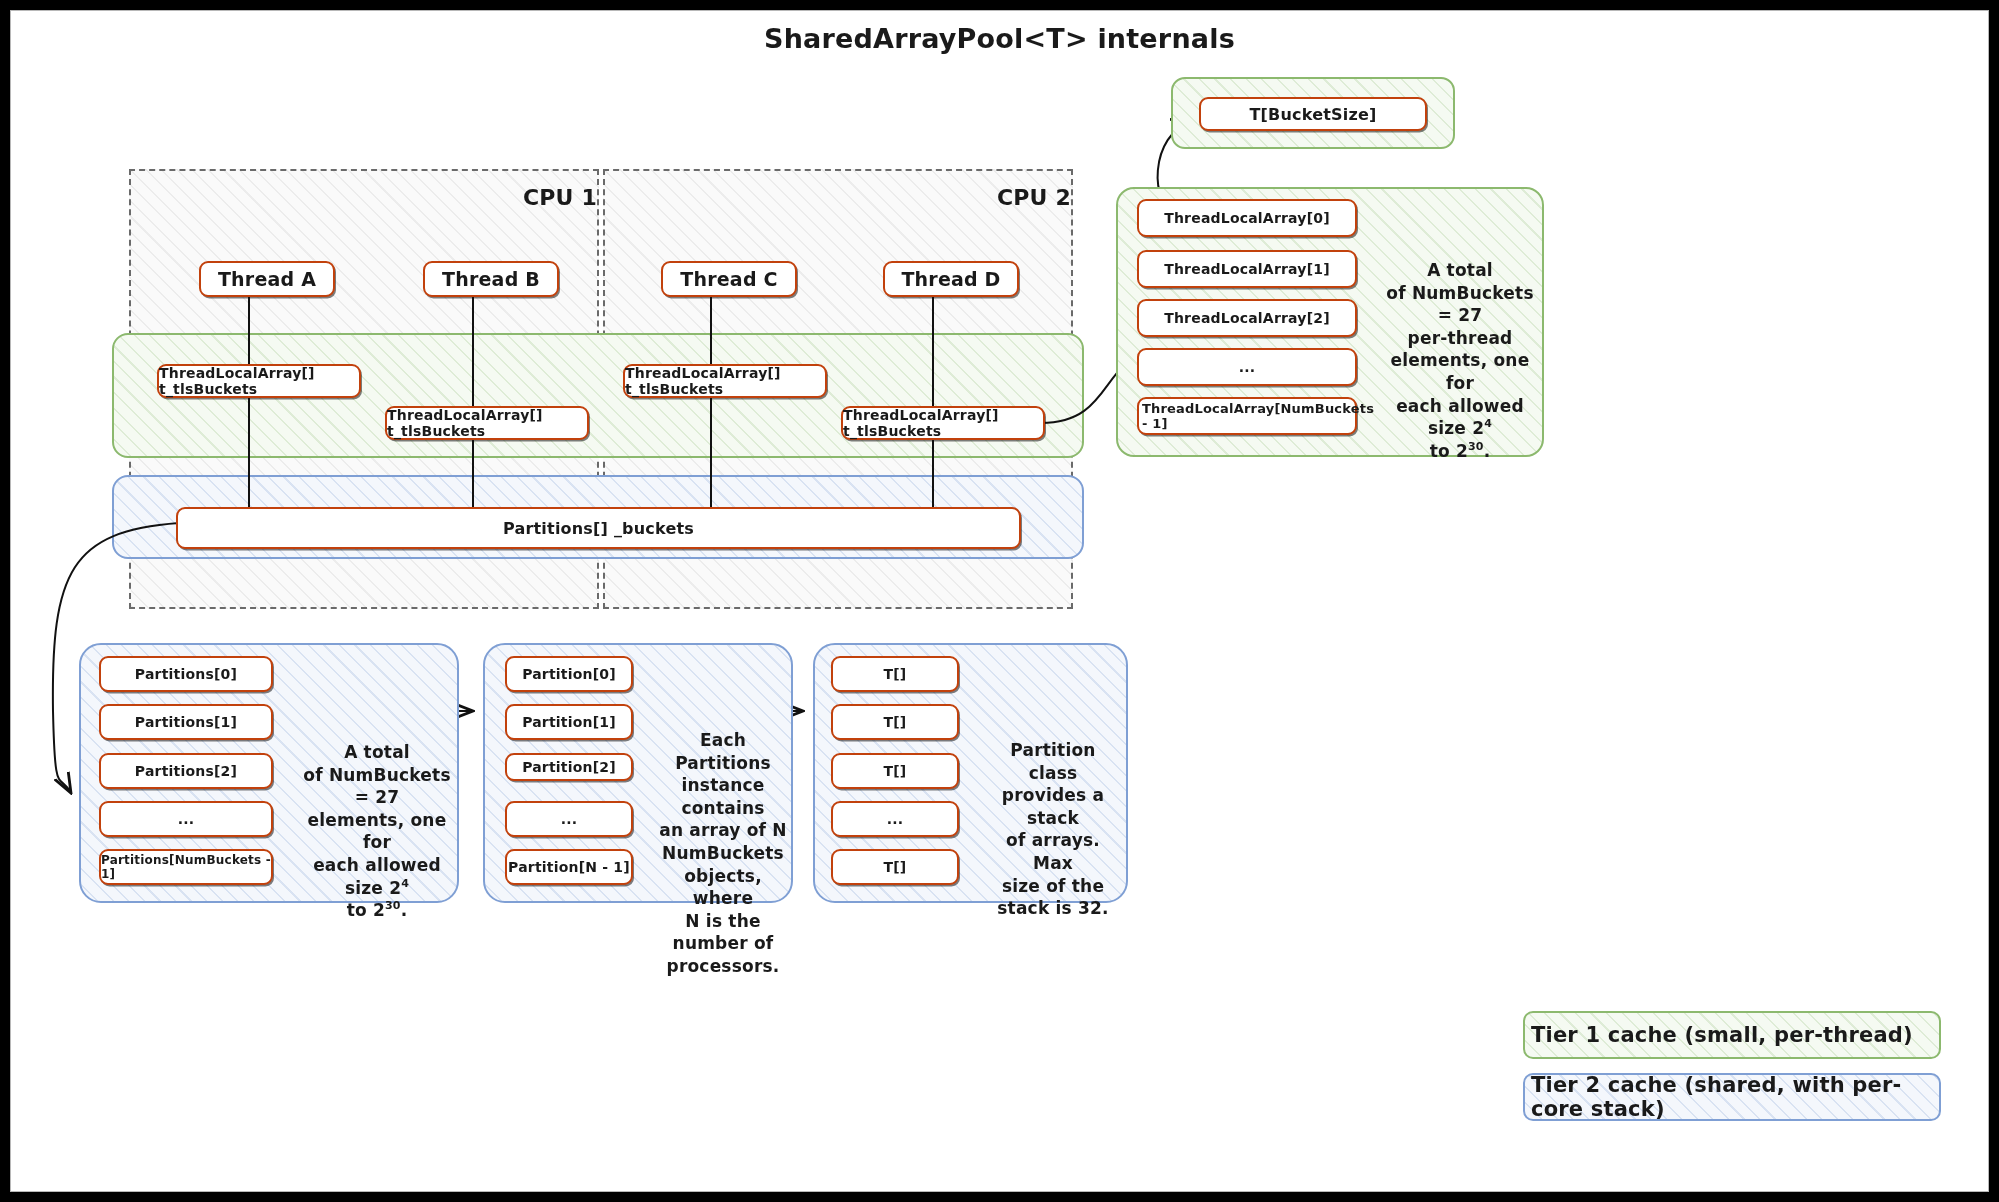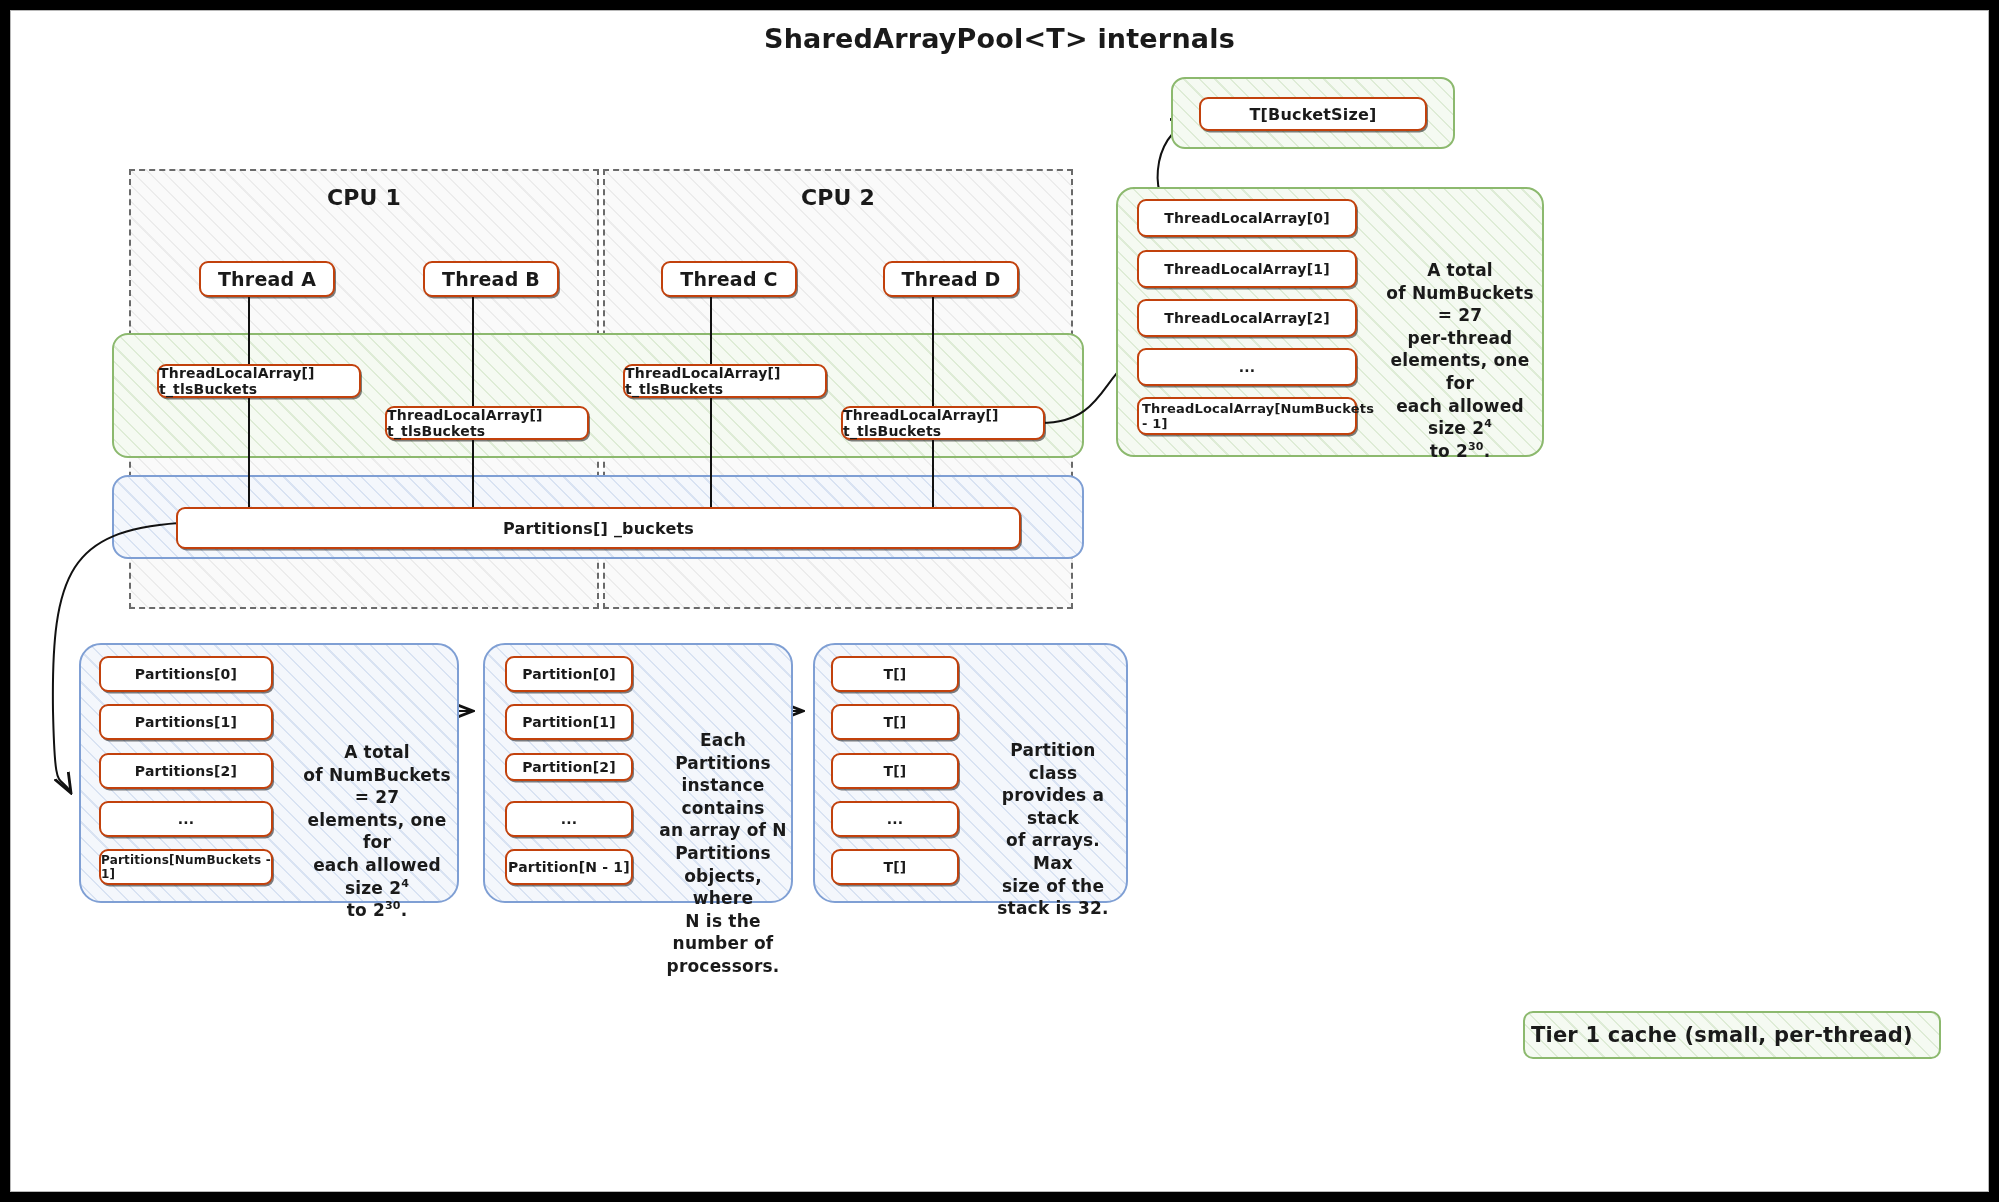--- a/index.html
+++ b/index.html
@@ -59,21 +59,21 @@
       repeating-linear-gradient(45deg,
         rgba(150,150,150,.14) 0px,
         rgba(150,150,150,.14) 1.5px,
         rgba(255,255,255,0) 1.5px,
         rgba(255,255,255,0) 11px),
       #fafafa;
   }
   .cpu-label {
     position: absolute;
     top: 14px; left: 0; right: 0;
-    text-align: center;
+    text-align: right;
     font-size: 22px;
     color: #1a1a1a;
   }
   
   .tier1 {
     position: absolute;
     box-sizing: border-box;
     border: 2px solid #8cb96e;
     border-radius: 16px;
     background:
@@ -288,21 +288,21 @@
       <span>...</span>
     </div>
     <div class="box hand" style="left:494px; top:838px; width:128px; height:36px; font-size:14px;">
       <span>Partition[N - 1]</span>
     </div>
 
     <div class="note hand" style="left:648px; top:718px; width:128px;">
       <span>Each Partitions</span><br>
       <span>instance contains</span><br>
       <span>an array of N</span><br>
-      <span>Partitions</span><br>
+      <span>NumBuckets</span><br>
       <span>objects, where</span><br>
       <span>N is the number of</span><br>
       <span>processors.</span>
     </div>
 
     <div class="tier2" style="left:802px; top:632px; width:315px; height:260px; border-radius:22px;"></div>
 
     <div class="box hand" style="left:820px; top:645px; width:128px; height:36px; font-size:14px;">
       <span>T[]</span>
     </div>
@@ -323,15 +323,18 @@
       <span>Partition class</span><br>
       <span>provides a stack</span><br>
       <span>of arrays.  Max</span><br>
       <span>size of the</span><br>
       <span>stack is 32.</span>
     </div>
 
     <div class="tier1 legend-box hand" style="left:1512px; top:1000px; width:418px; height:48px;">
       <span>Tier 1 cache (small, per-thread)</span>
     </div>
+    <div class="tier2 legend-box hand" style="left:1512px; top:1062px; width:418px; height:48px;">
+      <span>Tier 2 cache (shared, with per-core stack)</span>
+    </div>
 
   </div>
 </div>
 
 </body></html>

